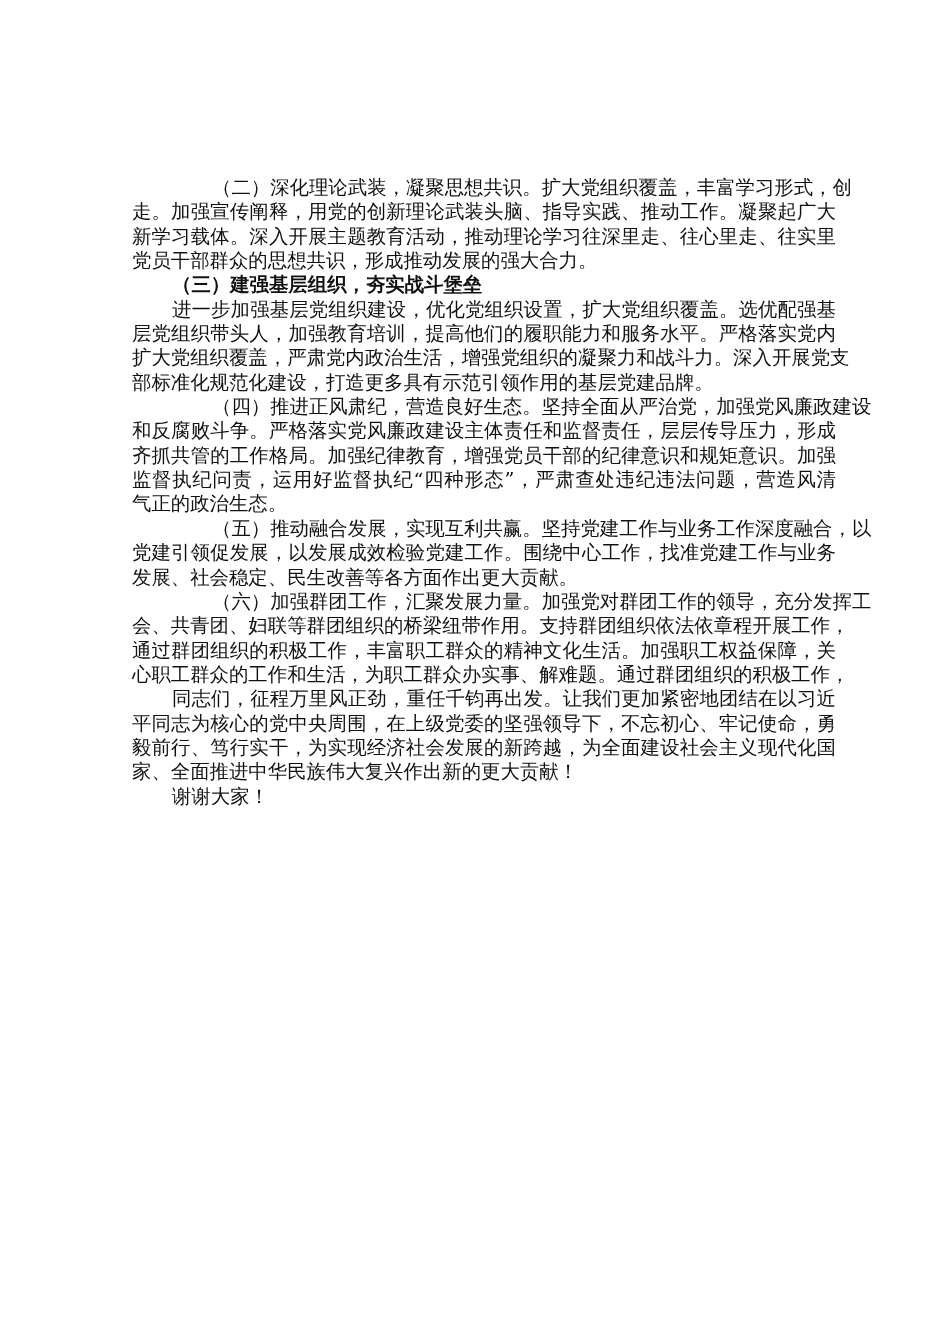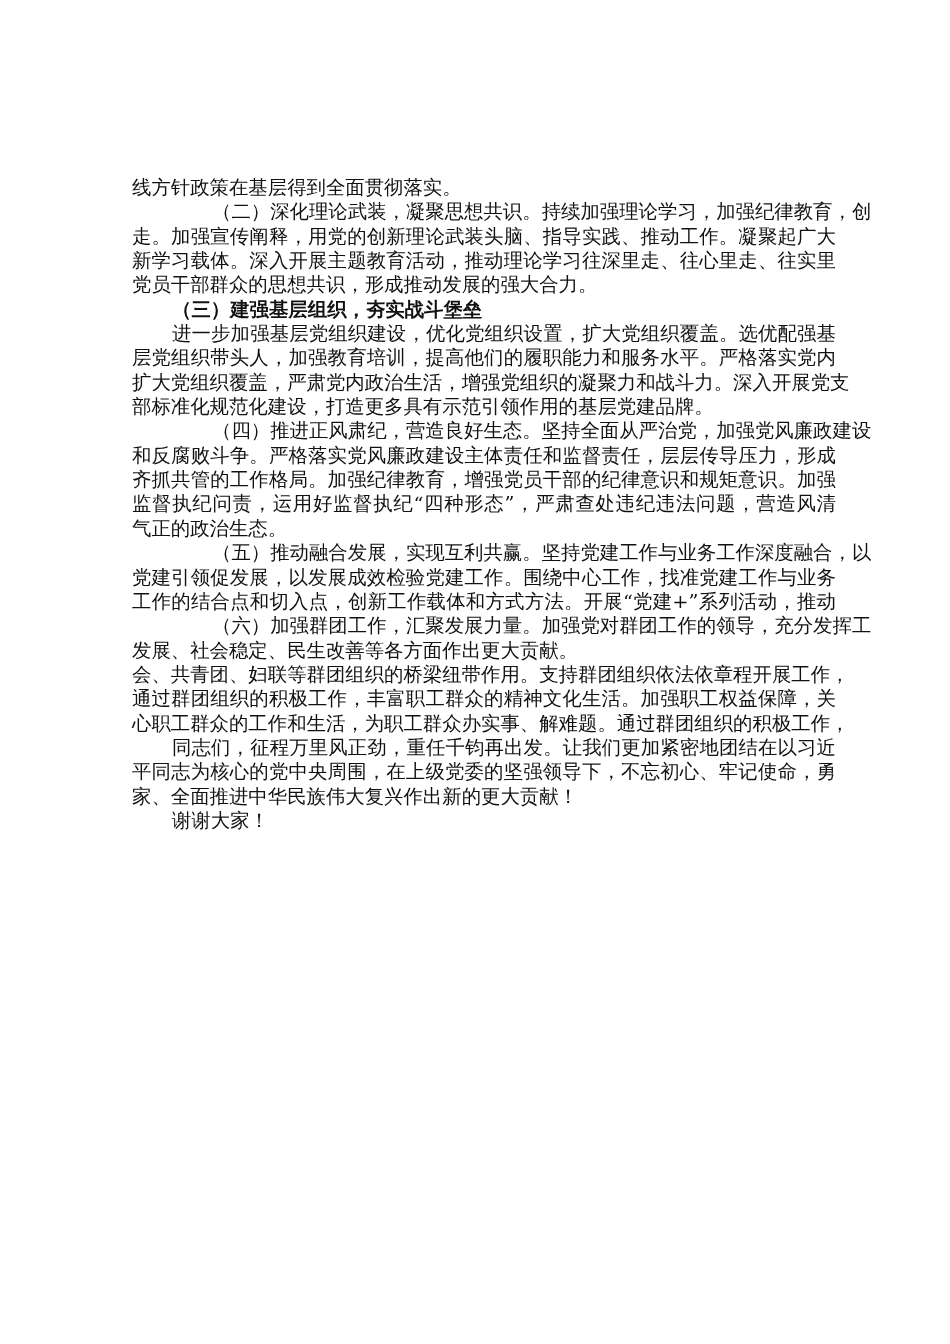--- a/index.html
+++ b/index.html
@@ -17,47 +17,46 @@
   .line { white-space: nowrap; height: 24.35px; text-align: justify; text-align-last: justify; }
   .line.last { text-align-last: left; }
   .indent { padding-left: 40px; }
   .bold { font-weight: normal; margin-left: 40px; }
   .heading { font-weight: bold; padding-left: 40px; }
 </style>
 </head>
 <body>
 
 <div class="page">
-  <div class="line last"><span>线方针政策在基层得到全面贯彻落实。</span></div>
 
-  <div class="line indent"><span class="bold">（二）深化理论武装，凝聚思想共识。</span><span>持续加强理论学习，加强纪律教育，创</span></div>
+  <div class="line indent"><span class="bold">（二）深化理论武装，凝聚思想共识。</span><span>扩大党组织覆盖，丰富学习形式，创</span></div>
   <div class="line"><span>走。加强宣传阐释，用党的创新理论武装头脑、指导实践、推动工作。凝聚起广大</span></div>
   <div class="line"><span>新学习载体。深入开展主题教育活动，推动理论学习往深里走、往心里走、往实里</span></div>
   <div class="line last"><span>党员干部群众的思想共识，形成推动发展的强大合力。</span></div>
 
   <div class="line last heading"><span>（三）建强基层组织，夯实战斗堡垒</span></div>
   <div class="line indent"><span>进一步加强基层党组织建设，优化党组织设置，扩大党组织覆盖。选优配强基</span></div>
   <div class="line"><span>层党组织带头人，加强教育培训，提高他们的履职能力和服务水平。严格落实党内</span></div>
   <div class="line"><span>扩大党组织覆盖，严肃党内政治生活，增强党组织的凝聚力和战斗力。深入开展党支</span></div>
   <div class="line last"><span>部标准化规范化建设，打造更多具有示范引领作用的基层党建品牌。</span></div>
 
   <div class="line indent"><span class="bold">（四）推进正风肃纪，营造良好生态。</span><span>坚持全面从严治党，加强党风廉政建设</span></div>
   <div class="line"><span>和反腐败斗争。严格落实党风廉政建设主体责任和监督责任，层层传导压力，形成</span></div>
   <div class="line"><span>齐抓共管的工作格局。加强纪律教育，增强党员干部的纪律意识和规矩意识。加强</span></div>
   <div class="line"><span>监督执纪问责，运用好监督执纪“四种形态”，严肃查处违纪违法问题，营造风清</span></div>
   <div class="line last"><span>气正的政治生态。</span></div>
 
   <div class="line indent"><span class="bold">（五）推动融合发展，实现互利共赢。</span><span>坚持党建工作与业务工作深度融合，以</span></div>
   <div class="line"><span>党建引领促发展，以发展成效检验党建工作。围绕中心工作，找准党建工作与业务</span></div>
-  <div class="line"><span>工作的结合点和切入点，创新工作载体和方式方法。开展“党建+”系列活动，推动</span></div>
+  <div class="line last"><span>发展、社会稳定、民生改善等各方面作出更大贡献。</span></div>
+
   <div class="line indent"><span class="bold">（六）加强群团工作，汇聚发展力量。</span><span>加强党对群团工作的领导，充分发挥工</span></div>
-
-  <div class="line last"><span>发展、社会稳定、民生改善等各方面作出更大贡献。</span></div>
   <div class="line"><span>会、共青团、妇联等群团组织的桥梁纽带作用。支持群团组织依法依章程开展工作，</span></div>
   <div class="line"><span>通过群团组织的积极工作，丰富职工群众的精神文化生活。加强职工权益保障，关</span></div>
   <div class="line"><span>心职工群众的工作和生活，为职工群众办实事、解难题。通过群团组织的积极工作，</span></div>
 
   <div class="line indent"><span>同志们，征程万里风正劲，重任千钧再出发。让我们更加紧密地团结在以习近</span></div>
   <div class="line"><span>平同志为核心的党中央周围，在上级党委的坚强领导下，不忘初心、牢记使命，勇</span></div>
+  <div class="line"><span>毅前行、笃行实干，为实现经济社会发展的新跨越，为全面建设社会主义现代化国</span></div>
   <div class="line last"><span>家、全面推进中华民族伟大复兴作出新的更大贡献！</span></div>
 
   <div class="line last indent"><span>谢谢大家！</span></div>
 </div>
 
 </body></html>

